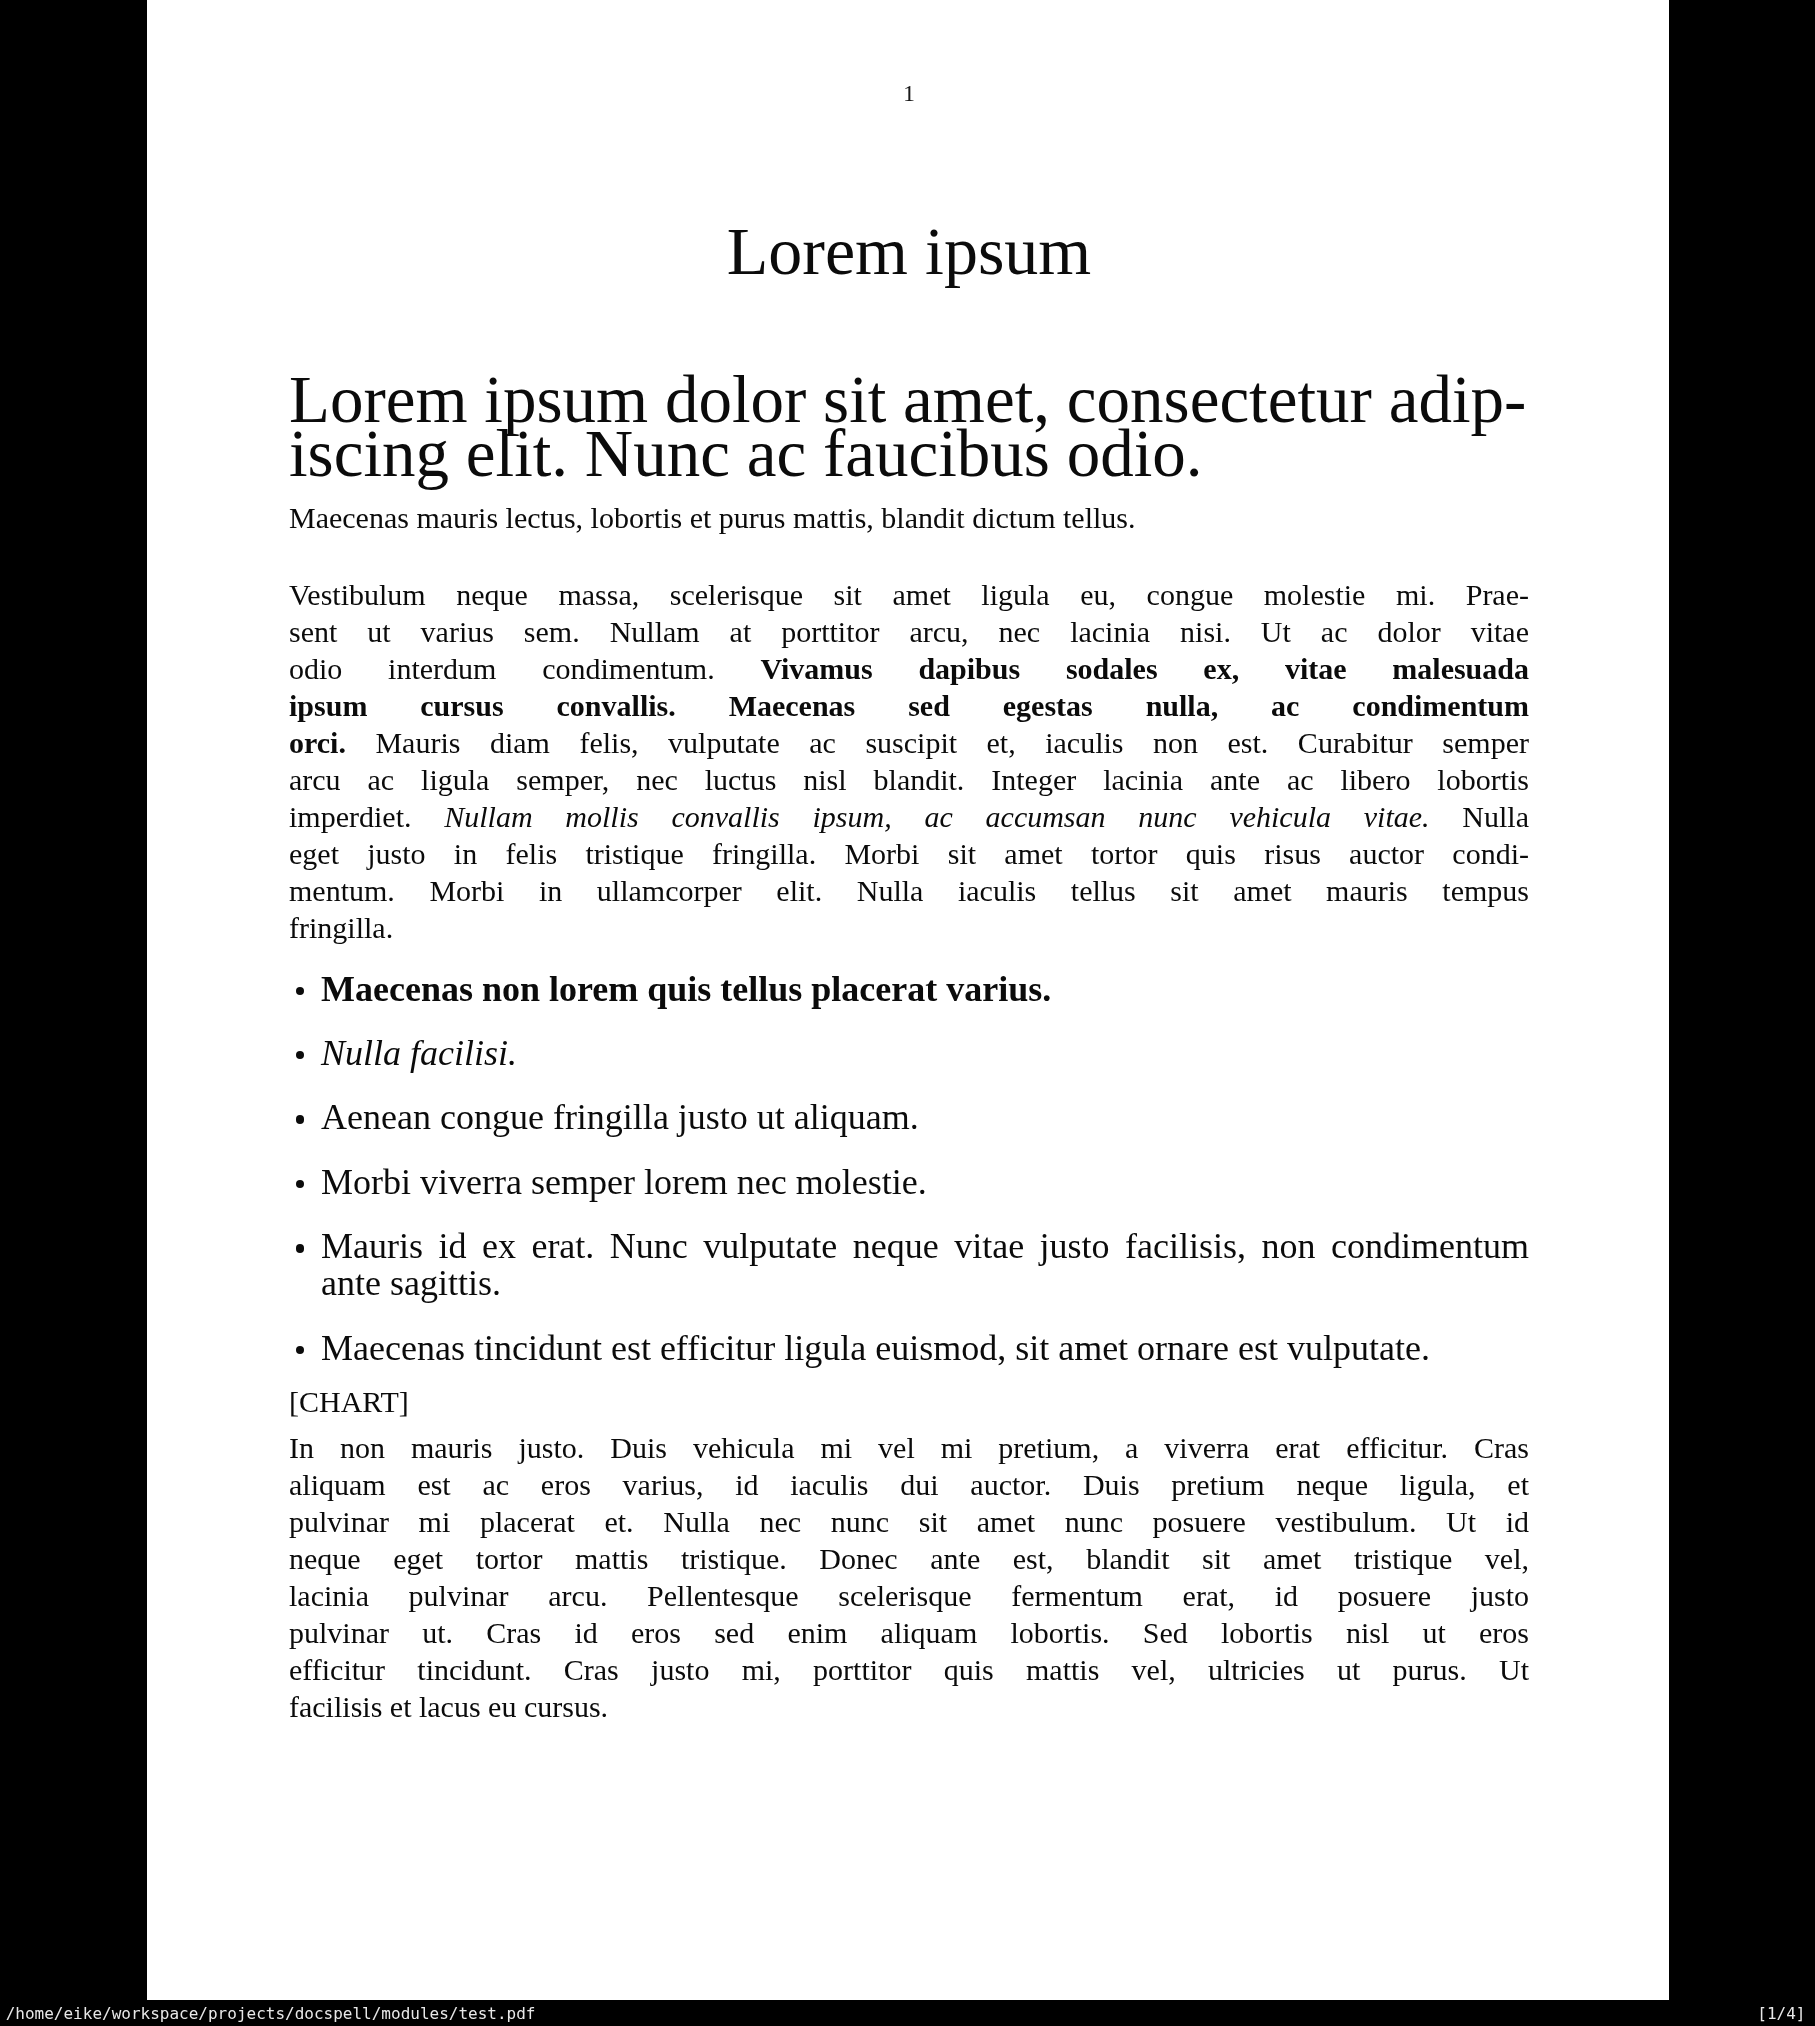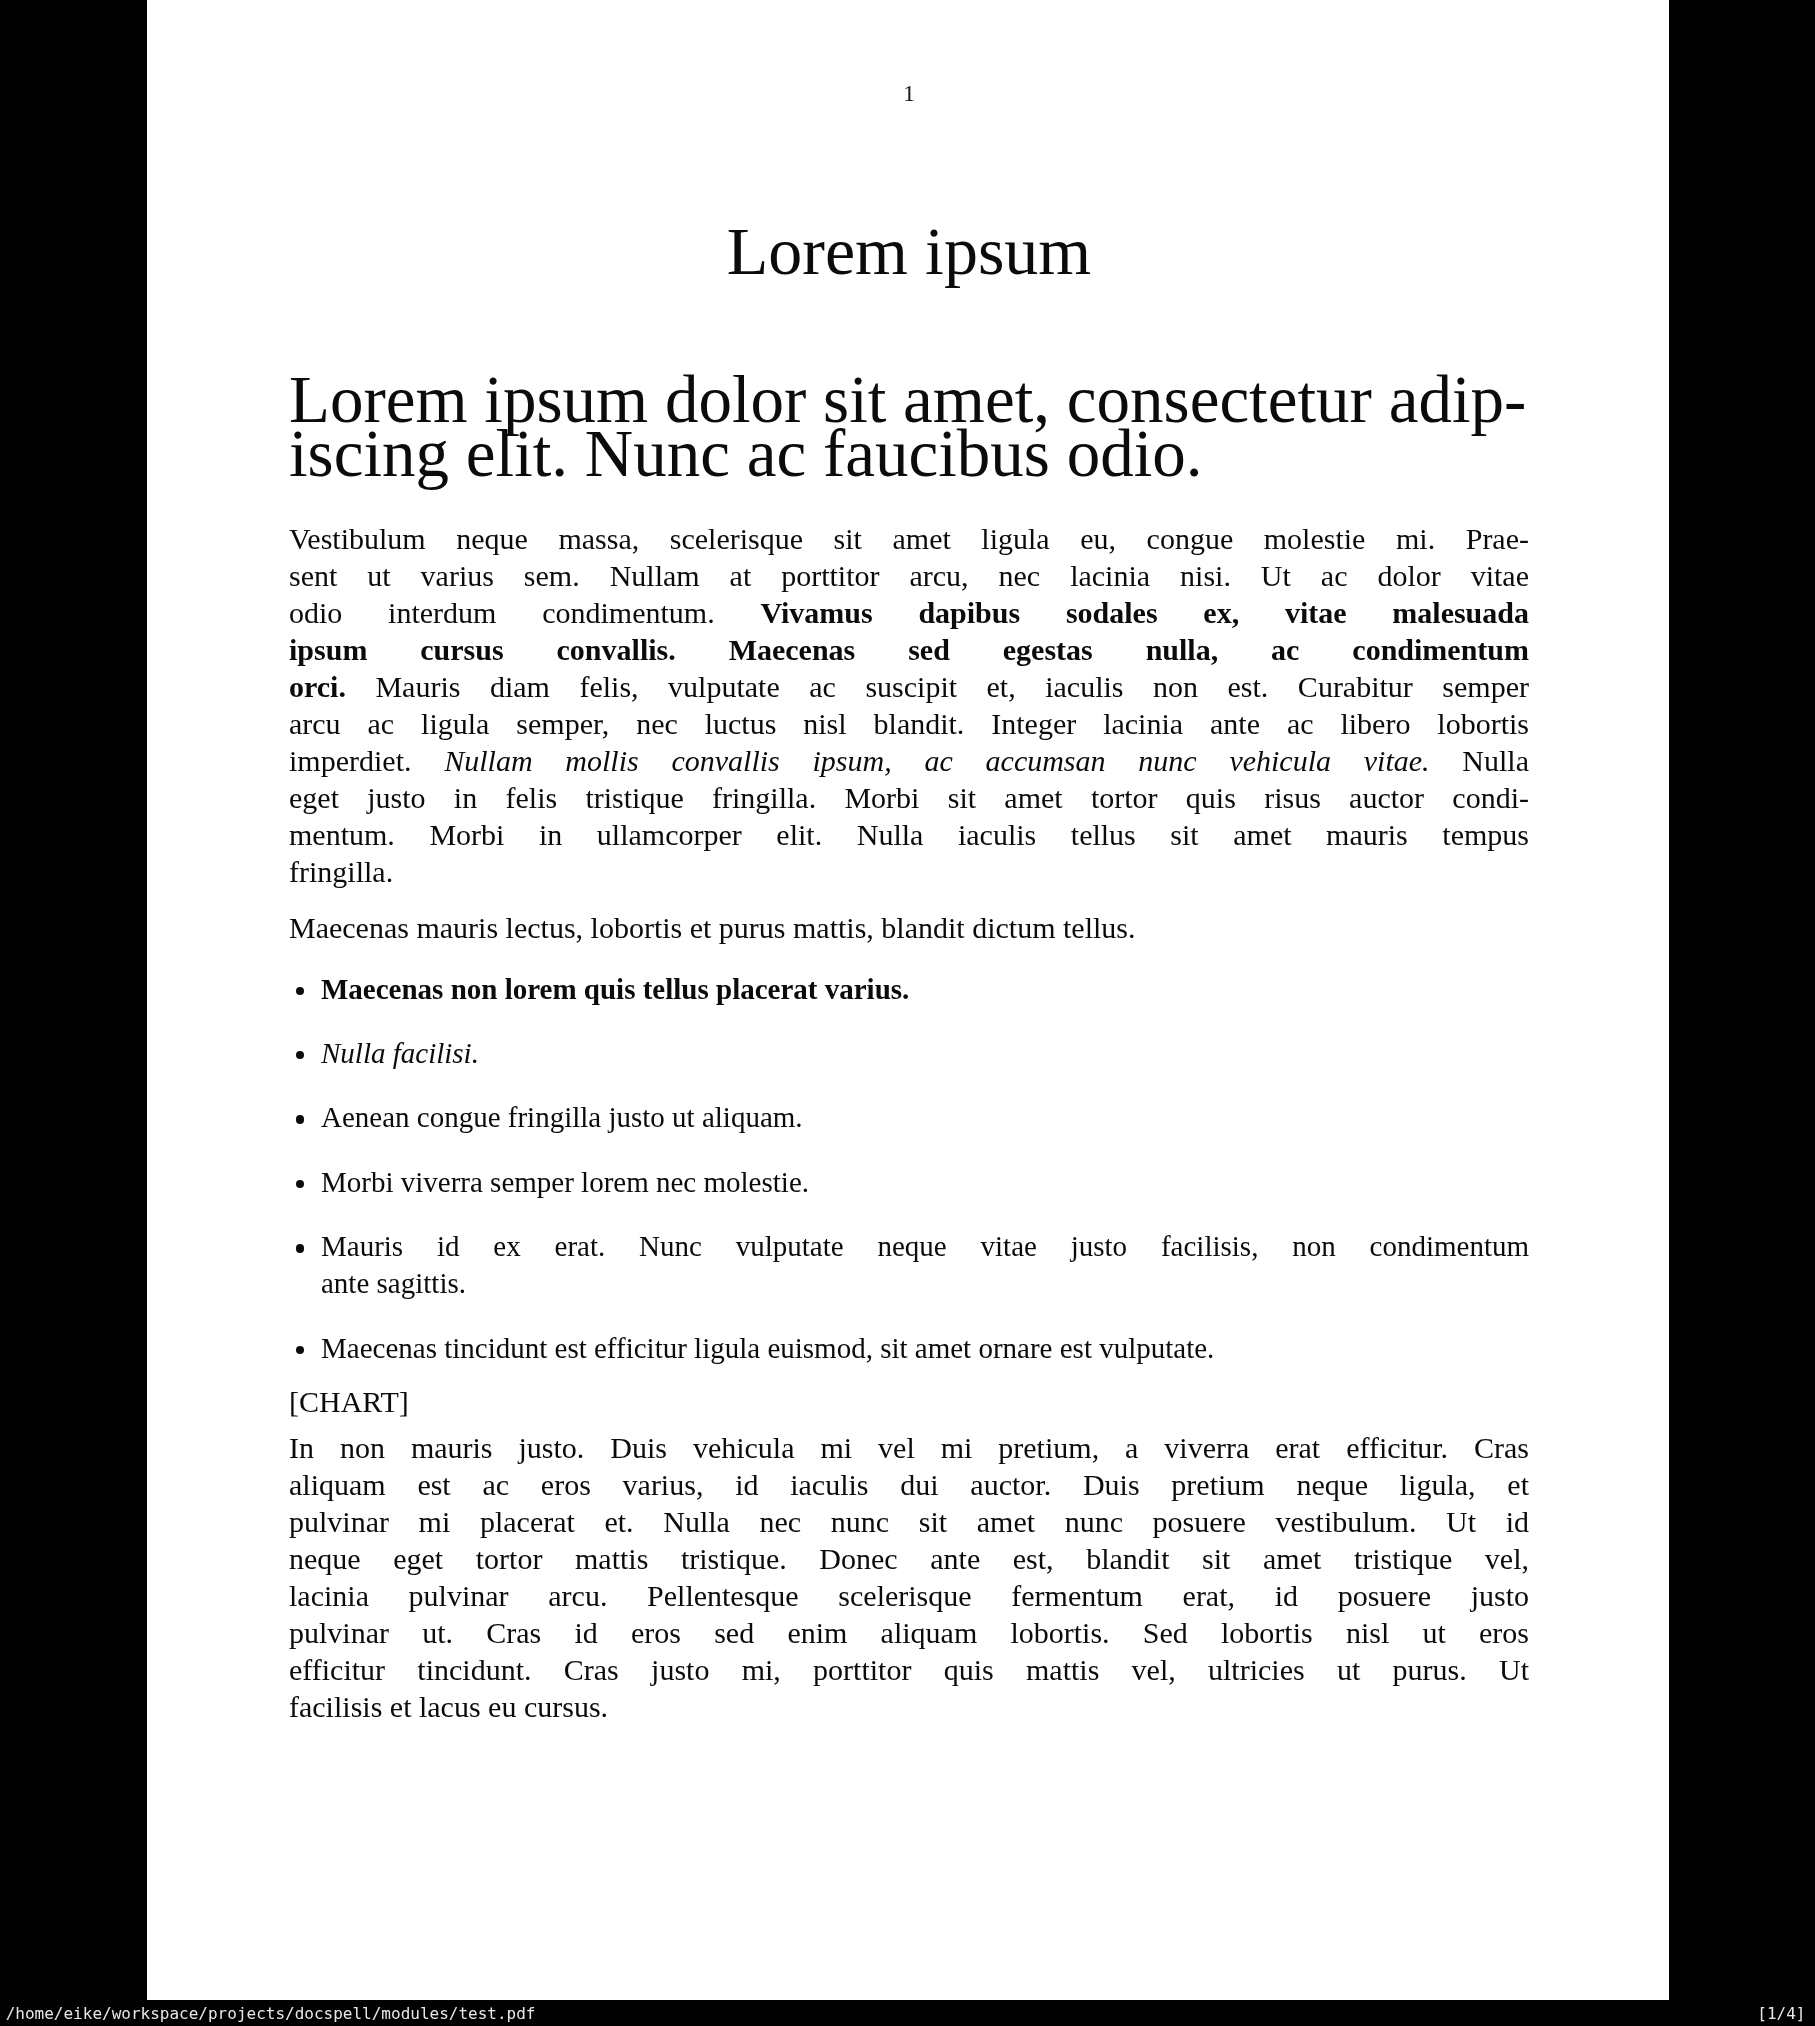--- a/index.html
+++ b/index.html
@@ -12,21 +12,21 @@
   .section-heading{margin:83px 0 0 0;font-size:67px;line-height:54px;font-weight:normal;}
   .para{font-size:30px;line-height:37px;}
   .line{text-align:justify;}
   .line.fill{text-align-last:justify;}
   .b{font-weight:bold;}
   .i{font-style:italic;}
   [data-name="paragraph-1"]{margin-top:40px;}
   [data-name="paragraph-2"]{margin-top:19px;}
   [data-name="chart-placeholder"]{margin-top:15px;}
   [data-name="paragraph-3"]{margin-top:9px;}
-  ul.bullets{list-style:none;margin:24.6px 0 0 0;padding:0;font-size:29px;line-height:37px;}
+  ul.bullets{list-style:none;margin:24.6px 0 0 0;padding:0;font-size:36px;line-height:37px;}
   li.bullet-item{position:relative;padding-left:32px;margin:0 0 27.4px 0;}
   li.bullet-item:last-child{margin-bottom:16px;}
   li.bullet-item .bullet{position:absolute;left:6.6px;top:16px;width:8.5px;height:8.5px;border-radius:50%;background:#0b0b0b;}
   .statusbar{position:absolute;left:0;bottom:0;width:100%;height:25.6px;background:#000;box-sizing:border-box;
              display:flex;justify-content:space-between;align-items:center;padding:0 9.5px 0 5.7px;
              font-family:"DejaVu Sans Mono","Liberation Mono",monospace;font-size:16px;color:#e8e8e8;white-space:pre;}
 </style>
 </head>
 <body>
 
@@ -34,34 +34,34 @@
 
   <div class="pdf-page" data-name="document-page">
     <div class="content" data-name="page-content">
       <div class="pagenum" data-name="page-number">1</div>
       <h1 class="doc-title" data-name="document-title">Lorem ipsum</h1>
       <h2 class="section-heading" id="section-heading" data-name="section-heading">
           <div class="hline" data-name="heading-line">Lorem ipsum dolor sit amet, consectetur adip-</div>
           <div class="hline" data-name="heading-line">iscing elit. Nunc ac faucibus odio.</div>
         </h2>
       <div id="doc-content" data-name="document-body">
+          <div class="para" data-name="paragraph-2">
+            <div class="line" data-name="text-line"><span data-name="text-run">Maecenas mauris lectus, lobortis et purus mattis, blandit dictum tellus.</span></div>
+          </div>
           <div class="para" data-name="paragraph-1">
             <div class="line fill" data-name="text-line"><span data-name="text-run">Vestibulum neque massa, scelerisque sit amet ligula eu, congue molestie mi. Prae-</span></div>
             <div class="line fill" data-name="text-line"><span data-name="text-run">sent ut varius sem. Nullam at porttitor arcu, nec lacinia nisi. Ut ac dolor vitae</span></div>
             <div class="line fill" data-name="text-line"><span data-name="text-run">odio interdum condimentum. </span><span class="b" data-name="text-run">Vivamus dapibus sodales ex, vitae malesuada</span></div>
             <div class="line fill" data-name="text-line"><span class="b" data-name="text-run">ipsum cursus convallis. Maecenas sed egestas nulla, ac condimentum</span></div>
             <div class="line fill" data-name="text-line"><span class="b" data-name="text-run">orci.</span><span data-name="text-run"> Mauris diam felis, vulputate ac suscipit et, iaculis non est. Curabitur semper</span></div>
             <div class="line fill" data-name="text-line"><span data-name="text-run">arcu ac ligula semper, nec luctus nisl blandit. Integer lacinia ante ac libero lobortis</span></div>
             <div class="line fill" data-name="text-line"><span data-name="text-run">imperdiet. </span><span class="i" data-name="text-run">Nullam mollis convallis ipsum, ac accumsan nunc vehicula vitae.</span><span data-name="text-run"> Nulla</span></div>
             <div class="line fill" data-name="text-line"><span data-name="text-run">eget justo in felis tristique fringilla. Morbi sit amet tortor quis risus auctor condi-</span></div>
             <div class="line fill" data-name="text-line"><span data-name="text-run">mentum. Morbi in ullamcorper elit. Nulla iaculis tellus sit amet mauris tempus</span></div>
             <div class="line" data-name="text-line"><span data-name="text-run">fringilla.</span></div>
-          </div>
-          <div class="para" data-name="paragraph-2">
-            <div class="line" data-name="text-line"><span data-name="text-run">Maecenas mauris lectus, lobortis et purus mattis, blandit dictum tellus.</span></div>
           </div>
           <ul class="bullets" data-name="bullet-list">
             <li class="bullet-item" data-name="list-item">
               <span class="bullet" data-name="bullet-icon"></span>
               <div class="li-lines" data-name="list-item-text">
                 <div class="line" data-name="text-line"><span class="b" data-name="text-run">Maecenas non lorem quis tellus placerat varius.</span></div>
               </div>
             </li>
             <li class="bullet-item" data-name="list-item">
               <span class="bullet" data-name="bullet-icon"></span>

